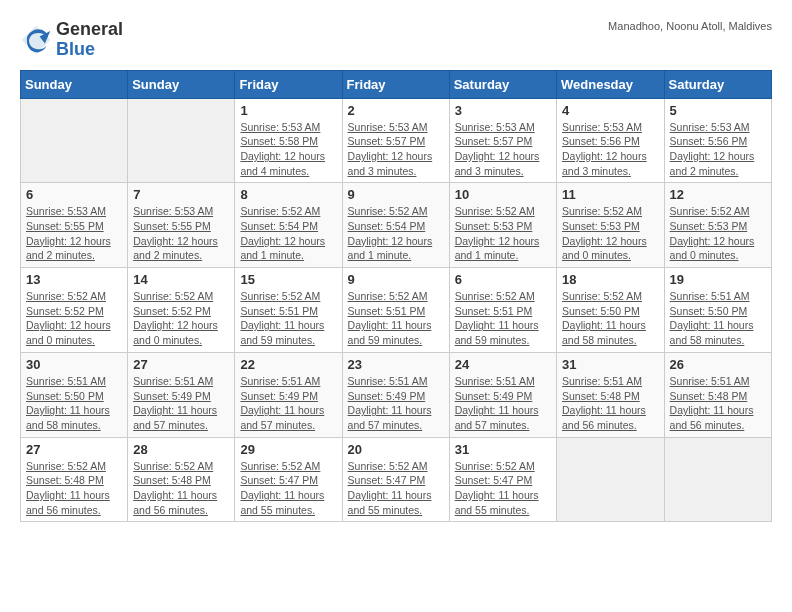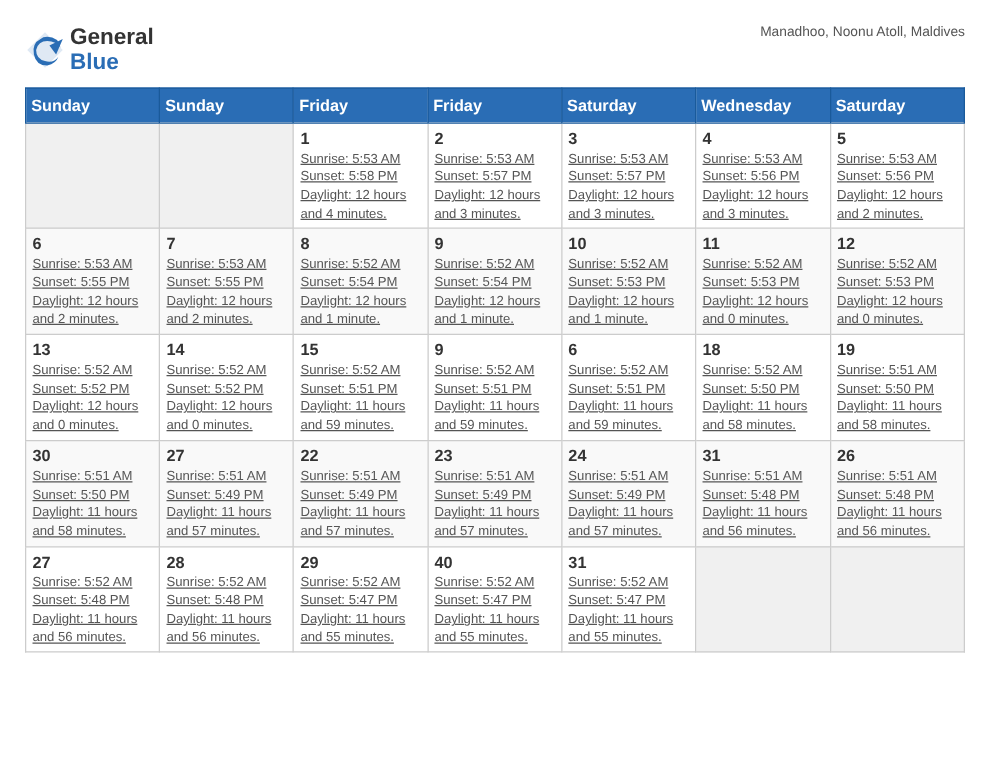--- a/index.html
+++ b/index.html
@@ -299,21 +299,21 @@
 Sunset: 5:48 PM
 Daylight: 11 hours and 56 minutes.</div>
         </td>
         <td>
           <span class="day-num">29</span>
           <div class="day-info" style="white-space: pre-line;">Sunrise: 5:52 AM
 Sunset: 5:47 PM
 Daylight: 11 hours and 55 minutes.</div>
         </td>
         <td>
-          <span class="day-num">40</span>
+          <span class="day-num">20</span>
           <div class="day-info" style="white-space: pre-line;">Sunrise: 5:52 AM
 Sunset: 5:47 PM
 Daylight: 11 hours and 55 minutes.</div>
         </td>
         <td>
           <span class="day-num">31</span>
           <div class="day-info" style="white-space: pre-line;">Sunrise: 5:52 AM
 Sunset: 5:47 PM
 Daylight: 11 hours and 55 minutes.</div>
         </td>

